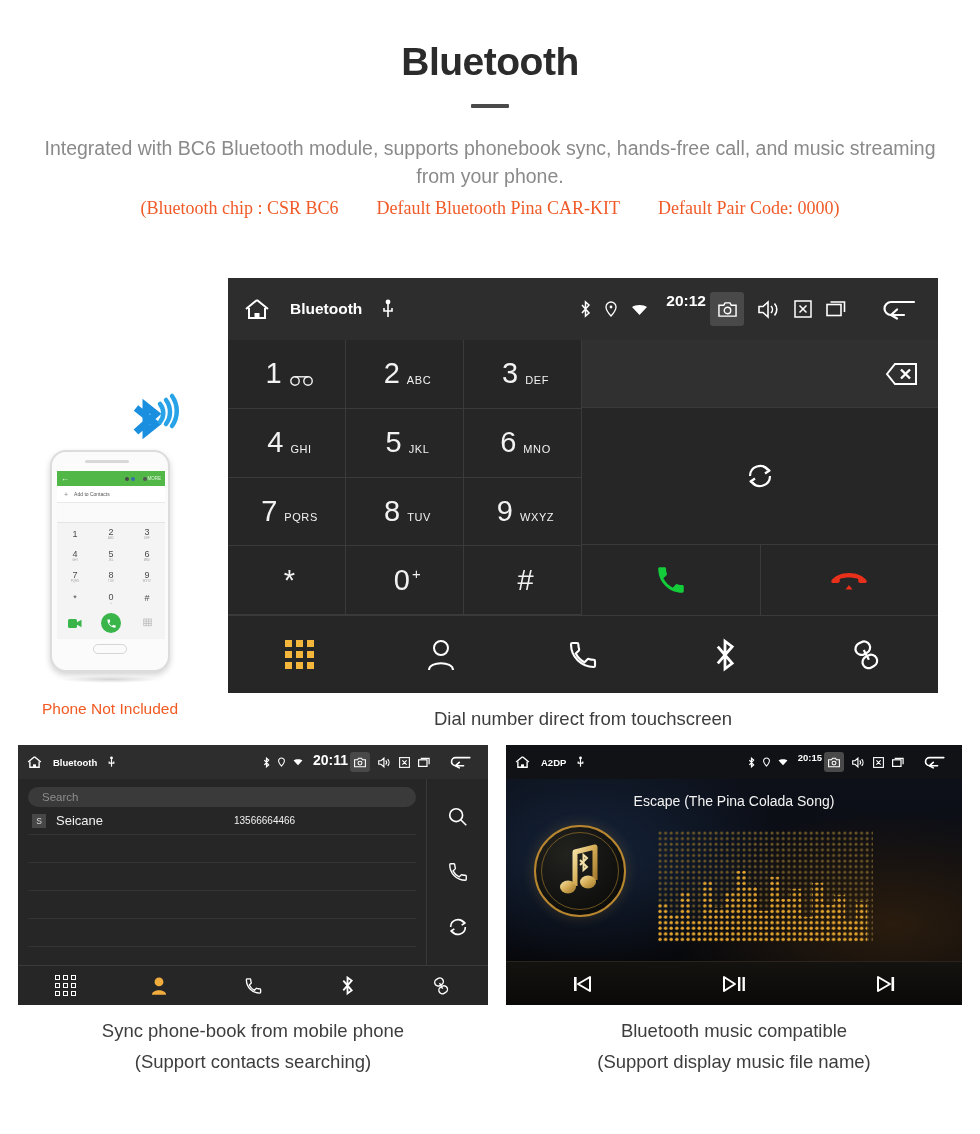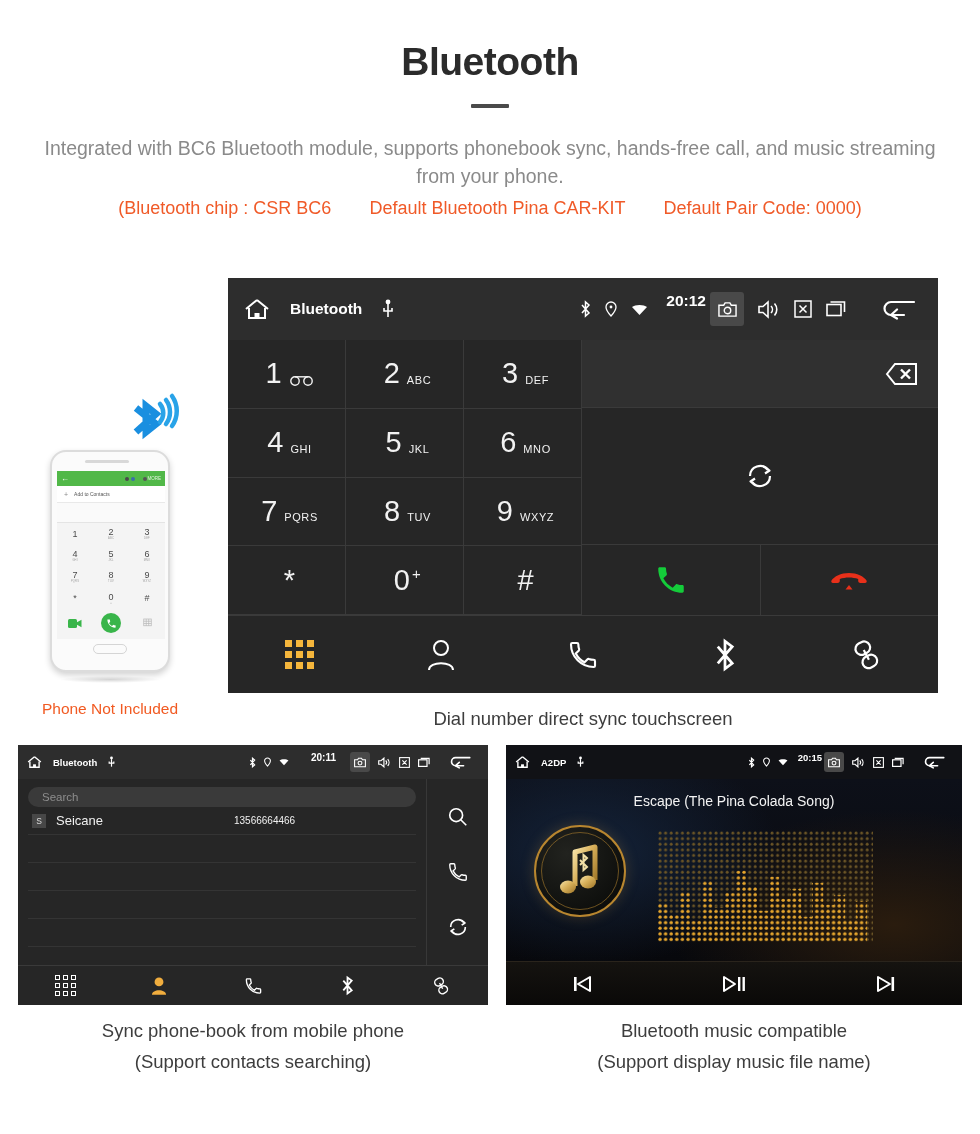--- a/index.html
+++ b/index.html
@@ -33,21 +33,21 @@
     line-height: 28px;
     margin-top: 26px;
     padding: 0 40px;
   }
   .specline {
     text-align: center;
     font-size: 18px;
     color: #f05a28;
     margin-top: 8px;
   }
-  .specline span { display: inline-block; }
+  .specline span { display: inline-block; font-family: Liberation Serif, serif; }
   .spec-gap { width: 28px; }
 
   
   .unit { background: #262626; position: absolute; overflow: hidden; }
   .statusbar {
     display: flex; align-items: center;
     background: #2d2d2d;
     color: #fff;
     width: 100%;
   }
@@ -167,21 +167,21 @@
     position: absolute; top: 700px; left: 0; width: 220px; text-align: center;
     color: #f15a22; font-size: 15.5px;
   }
 
   
   #contacts-unit { left: 18px; top: 745px; width: 470px; height: 260px; }
   #contacts-unit .statusbar { height: 34px; padding: 0 9px; }
   #contacts-unit .sb-left > * { margin-right: 11px; }
   #contacts-unit .sb-right > * { margin-right: 8px; }
   #contacts-unit .sb-title { font-size: 9.5px; }
-  #contacts-unit .sb-time { font-size: 10px; margin: 0 14px; }
+  #contacts-unit .sb-time { font-size: 14px; margin: 0 2px; }
   .ct-body { display: flex; height: 186px; }
   .ct-list { flex: 1; padding: 8px 10px 0 10px; }
   .searchbox {
     height: 20px; background: #3a3a3a; border-radius: 10px;
     display: flex; align-items: center; padding-left: 14px;
     color: #8d8d8d; font-size: 11.5px;
   }
   .ct-row { height: 28px; display: flex; align-items: center; border-bottom: 1px solid #343434; }
   .ct-row:first-of-type { border-bottom: 1px solid #3c3c3c; }
   .ct-badge {
@@ -572,21 +572,21 @@
                 <rect x="8" y="3" width="15" height="12" rx="6" fill="none" stroke="#fff" stroke-width="2.2"></rect>
                 <rect x="8" y="18" width="15" height="12" rx="6" fill="none" stroke="#fff" stroke-width="2.2"></rect>
                 <line x1="15.5" y1="11" x2="15.5" y2="22" stroke="#fff" stroke-width="2.2"></line>
               </g>
             </svg>
         </span>
       </div>
     </div>
   </div>
 
-  <div class="caption" style="left:228px; top:706px; width:710px;">Dial number direct sync touchscreen</div>
+  <div class="caption" style="left:228px; top:706px; width:710px;">Dial number direct from touchscreen</div>
 
   <div class="unit" id="contacts-unit">
     <div class="statusbar">
       <div class="sb-left">
         <span class="sb-ico">
           <svg width="15" height="14" viewBox="0 0 26 24">
               <path d="M13 3 L24 12 M13 3 L2 12" stroke="#fff" stroke-width="2.4" fill="none"></path>
               <path d="M5 11 L5 21 L21 21 L21 11" stroke="#fff" stroke-width="2.4" fill="none"></path>
               <rect x="10.5" y="16" width="5" height="5" fill="#fff"></rect>
             </svg>

